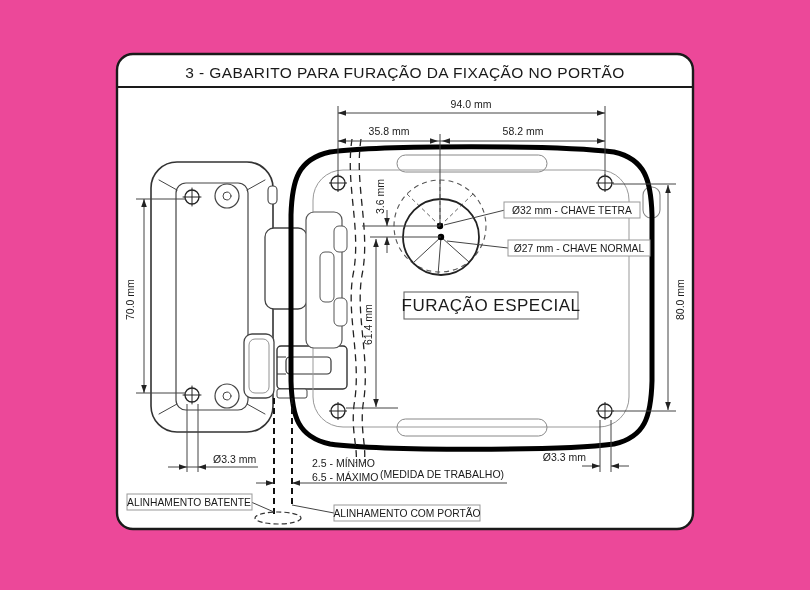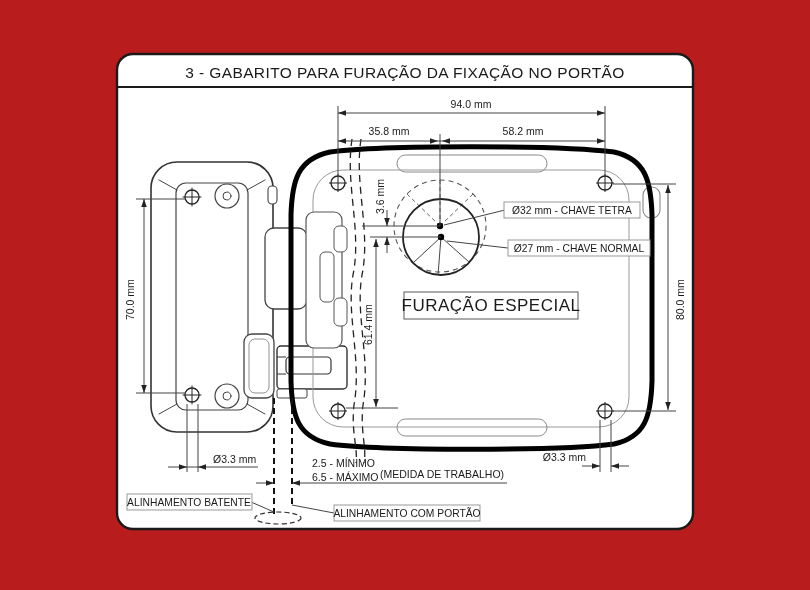--- a/index.html
+++ b/index.html
@@ -1,16 +1,16 @@
 <!DOCTYPE html>
 <html><head>
 <meta charset="utf-8">
 <style>
   html,body{margin:0;padding:0;background:#ffffff;}
-  .stage{position:relative;width:810px;height:590px;background:#b91c1c;overflow:hidden;}
+  .stage{position:relative;width:810px;height:590px;background:#ec4899;overflow:hidden;}
   svg{position:absolute;left:0;top:0;}
   text{font-family:"Liberation Sans", sans-serif;fill:#1a1a1a;}
   .t-title{font-size:15.5px;letter-spacing:.4px;}
   .t-dim{font-size:10.5px;}
   .t-lbl{font-size:10.3px;}
   .t-big{font-size:17px;letter-spacing:.5px;}
   .thin{stroke:#444;stroke-width:1;fill:none;}
   .lbox{fill:#ffffff;stroke:#999;stroke-width:1;}
   .arr{fill:#222;stroke:none;}
 </style>

